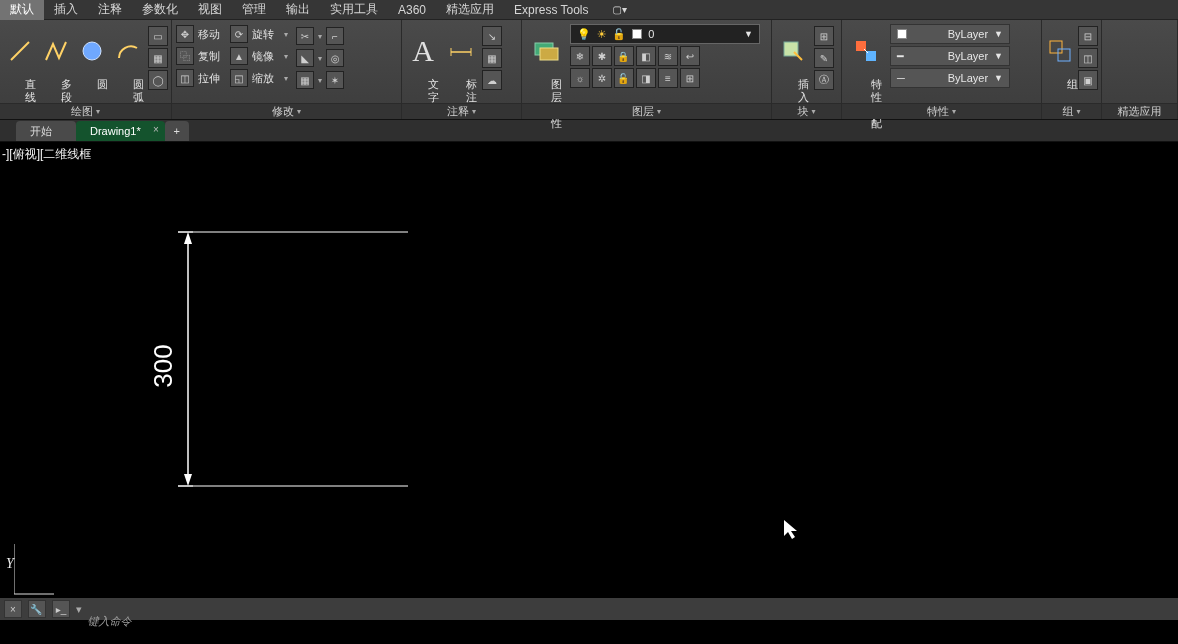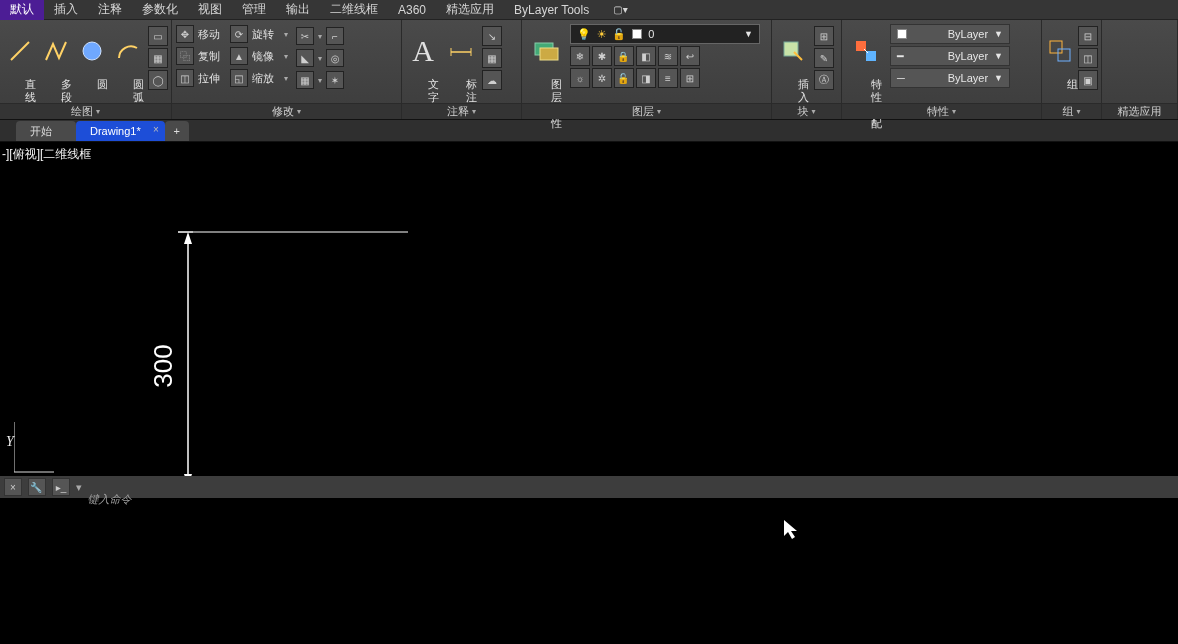--- a/index.html
+++ b/index.html
@@ -14,21 +14,21 @@
     user-select: none;
   }
   .menu-bar {
     background: #363636;
     height: 20px;
     display: flex;
     align-items: center;
     border-bottom: 1px solid #222;
   }
   .menu-bar .item { padding: 2px 10px; color: #d6d6d6; cursor: pointer; }
-  .menu-bar .item.sel { background: #4c1d95; color:#fff; }
+  .menu-bar .item.sel { background: #737373; color:#fff; }
   .menu-bar .reticon { margin-left: 14px; color: #d6d6d6; font-size: 10px; }
   .ribbon {
     background: linear-gradient(#4a4a4a,#3c3c3c);
     height: 100px;
     display: flex;
     align-items: stretch;
     border-bottom:1px solid #111;
   }
   .panel {
     border-right: 1px solid #2a2a2a;
@@ -79,25 +79,25 @@
   .prop-row .clrbox{width:10px;height:10px;background:#fff;border:1px solid #888;margin-right:auto;}
   .tabstrip {
     background:#2f2f2f; height:22px; display:flex; align-items:flex-end;
     border-bottom:1px solid #111; padding-left:16px; gap:0;
   }
   .tab {
     height:20px; padding:0 24px 0 14px; display:flex; align-items:center;
     font-size:11px; border-radius:4px 4px 0 0; position:relative;
   }
   .tab.inactive { background:#4a4a4a;color:#ddd; }
-  .tab.active { background:#1d4ed8; color:#fff; }
+  .tab.active { background:#14532d; color:#fff; }
   .tab .close { position:absolute;right:6px;top:3px;font-size:10px;color:#bbb; }
   .tab.add { width:24px;padding:0;justify-content:center;background:#4a4a4a;color:#ddd;text-align:center;}
   .canvas {
-    position:relative; background:#000; width:1178px; height:356px;
+    position:relative; background:#000; width:1178px; height:478px;
   }
   .vp-label {
     position:absolute; left:2px; top:4px; color:#f5f5f5; font-size:12px;
   }
   .ucs {
     position:absolute; left:2px; bottom:8px; color:#eee;
     font-size:14px; font-family:serif;
   }
   .ucs .y{position:absolute;bottom:40px;left:4px;font-style:italic;}
   .ucs .x{position:absolute;bottom:0;left:46px;font-style:italic;}
@@ -116,24 +116,24 @@
 <body>
 
 <div class="menu-bar">
   <span class="item sel">默认</span>
   <span class="item">插入</span>
   <span class="item">注释</span>
   <span class="item">参数化</span>
   <span class="item">视图</span>
   <span class="item">管理</span>
   <span class="item">输出</span>
-  <span class="item">二维线框</span>
+  <span class="item">实用工具</span>
   <span class="item">A360</span>
   <span class="item">精选应用</span>
-  <span class="item">ByLayer Tools</span>
+  <span class="item">Express Tools</span>
   <span class="reticon">▢▾</span>
 </div>
 
 <div class="ribbon">
 
   <div class="panel" style="width:172px;">
     <div class="body">
       <div class="big-tool">
         <div class="icn">
             <svg width="26" height="26">

